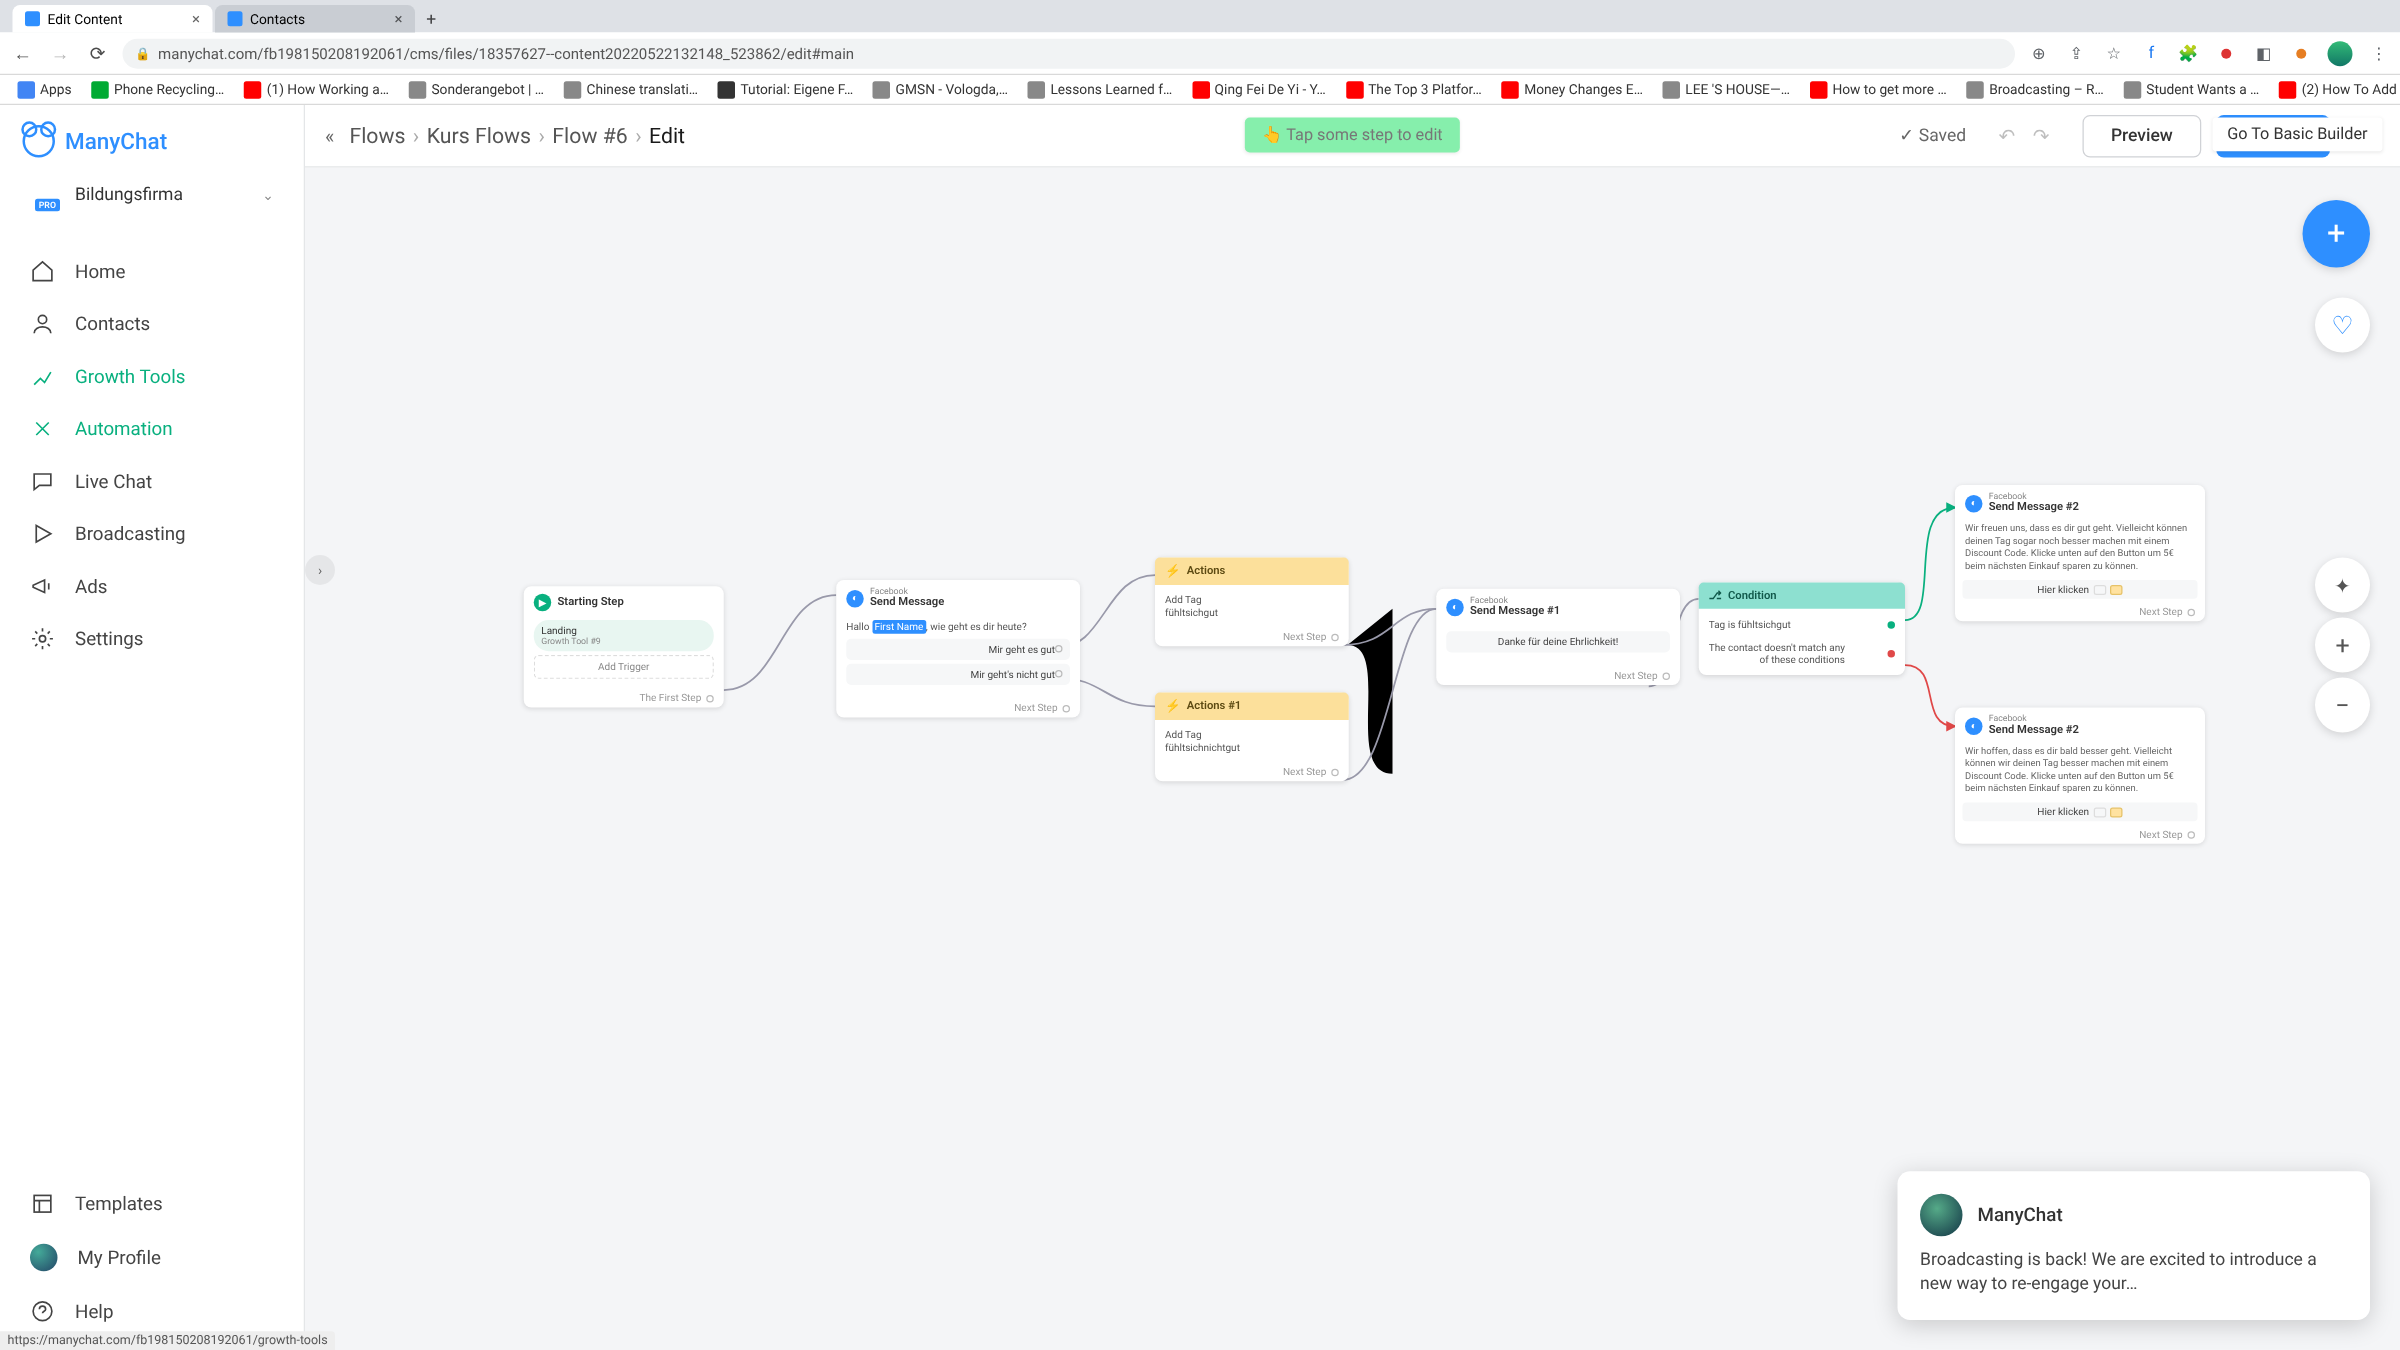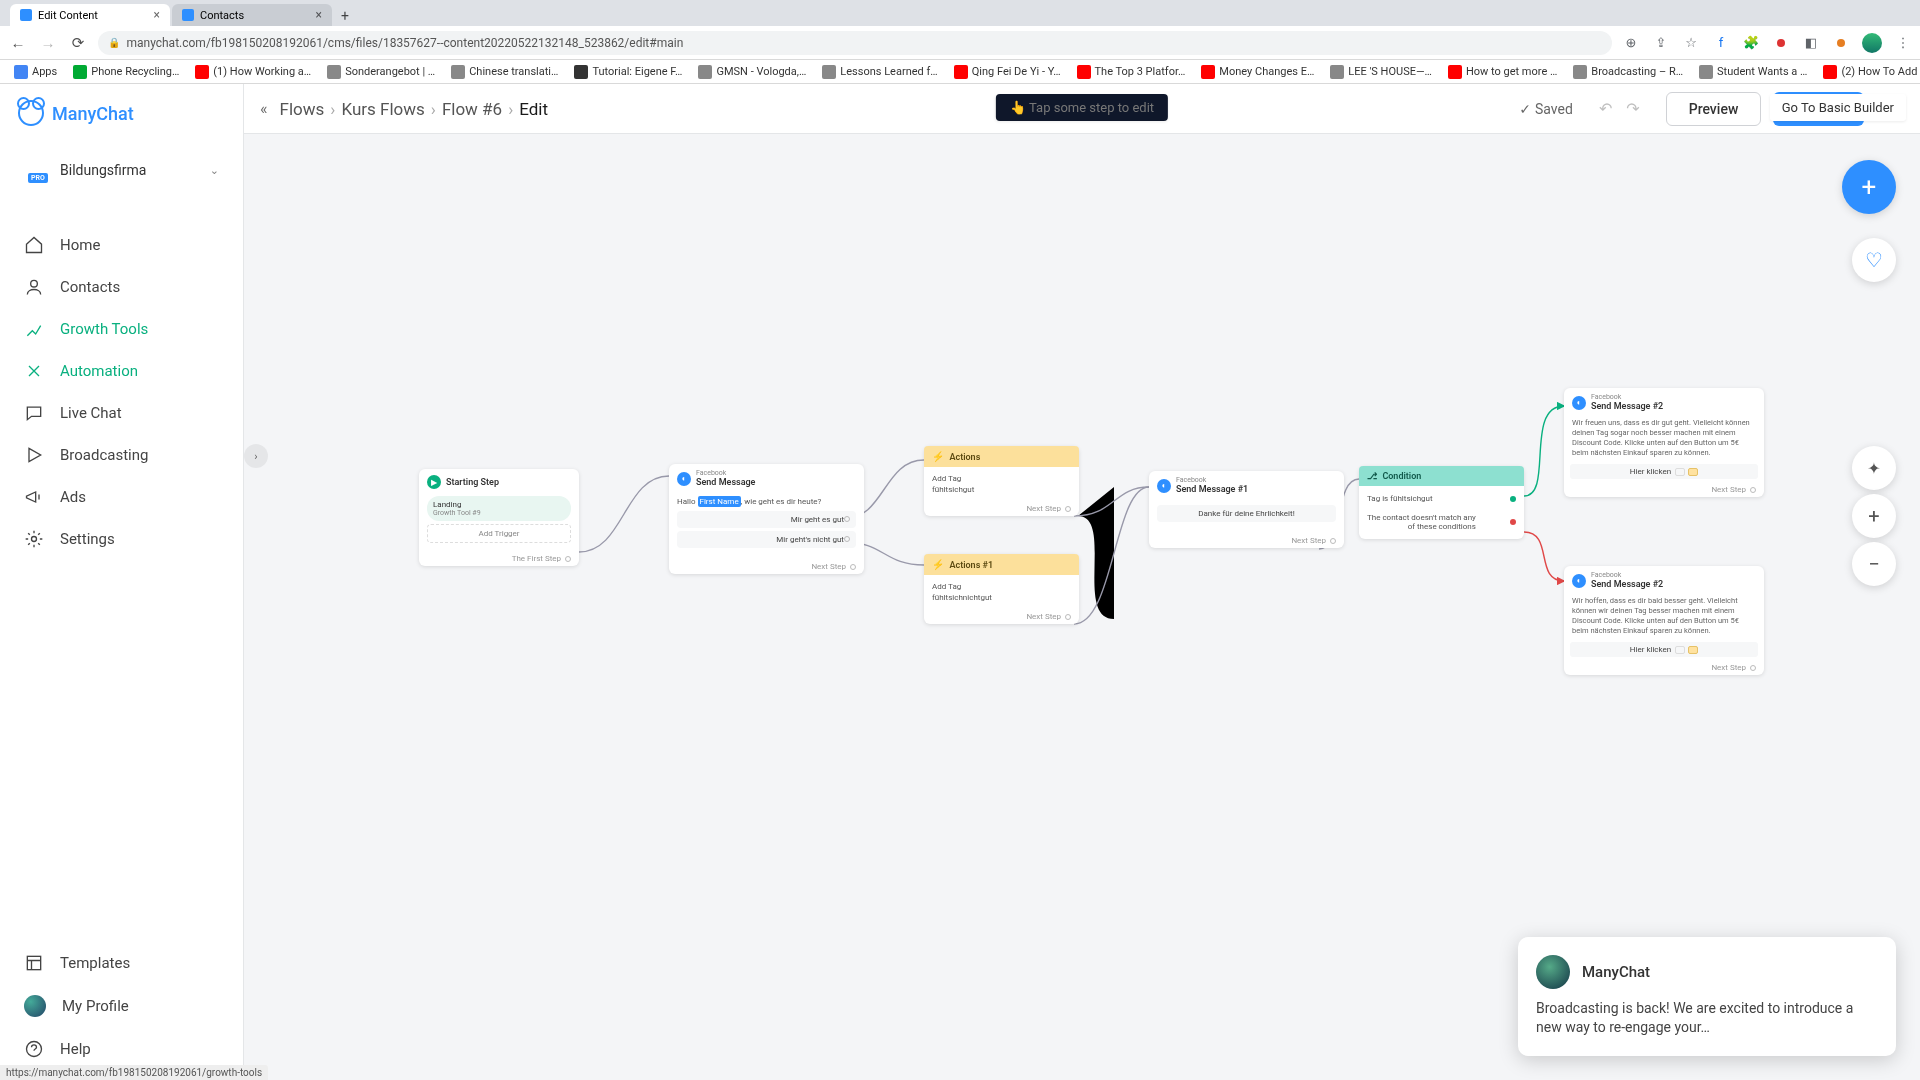--- a/index.html
+++ b/index.html
@@ -29,21 +29,21 @@
 
 
 .app { position: absolute; left: 0; top: 84px; right: 0; bottom: 0; display: flex; }
 .sidebar { width: 244px; background: #fff; border-right: 1px solid #e4e6e8; display: flex; flex-direction: column; }
 .logo-row { display: flex; align-items: center; gap: 8px; padding: 16px 18px 10px; }
 .logo { width: 26px; height: 26px; border: 2px solid #2e8fff; border-radius: 50%; position: relative; }
 .logo::before, .logo::after { content: ""; position: absolute; width: 9px; height: 9px; border: 2px solid #2e8fff; border-radius: 50%; top: -5px; }
 .logo::before { left: -3px; } .logo::after { right: -3px; }
 .brand { font-size: 18px; font-weight: 500; color: #2e8fff; }
 
-.workspace { margin: 16px 14px; padding: 8px 10px; display: flex; align-items: center; gap: 8px; border-radius: 6px; }
+.workspace { margin: 2px 14px; padding: 8px 10px; display: flex; align-items: center; gap: 8px; border-radius: 6px; }
 .ws-icon { width: 28px; height: 20px; position: relative; }
 .ws-pro { position: absolute; bottom: -3px; left: 4px; background: #2e8fff; color: #fff; font-size: 7px; padding: 1px 3px; border-radius: 2px; font-weight: 600; }
 .ws-name { font-size: 14px; color: #333; }
 .ws-chevron { margin-left: auto; opacity: .5; font-size: 11px; }
 
 .nav-list { padding: 20px 0; }
 .nav-item { display: flex; align-items: center; gap: 16px; padding: 11px 24px; font-size: 15px; color: #444; cursor: pointer; }
 .nav-item.active, .nav-item.hover { color: #09b07f; }
 .nav-icon { width: 20px; height: 20px; display: flex; align-items: center; justify-content: center; }
 .nav-icon svg { width: 20px; height: 20px; stroke: currentColor; fill: none; stroke-width: 1.6; }
@@ -61,21 +61,21 @@
 .crumb { color: #555; }
 .crumb.active { color: #1a1a1a; }
 .crumb-sep { color: #aaa; }
 .saved { margin-left: auto; color: #666; font-size: 14px; display: flex; gap: 4px; align-items: center; }
 .undo-redo { display: flex; gap: 14px; margin: 0 14px; opacity: .25; font-size: 16px; }
 .btn { height: 34px; padding: 0 22px; border-radius: 6px; font-size: 14px; font-weight: 500; display: flex; align-items: center; cursor: pointer; }
 .btn-outline { background: #fff; border: 1px solid #d0d2d6; color: #333; }
 .btn-primary { background: #2e8fff; color: #fff; }
 .kebab { padding: 0 6px; font-size: 16px; opacity: .6; cursor: pointer; }
 
-.hint-bar { position: absolute; top: 10px; left: 50%; transform: translateX(-50%); background: #0f172a; padding: 6px 14px; border-radius: 4px; font-size: 13px; color: #777; box-shadow: 0 1px 3px rgba(0,0,0,.08); }
+.hint-bar { position: absolute; top: 10px; left: 50%; transform: translateX(-50%); background: #86efac; padding: 6px 14px; border-radius: 4px; font-size: 13px; color: #777; box-shadow: 0 1px 3px rgba(0,0,0,.08); }
 .basic-btn { position: absolute; top: 10px; right: 14px; background: #fff; padding: 6px 12px; font-size: 13px; color: #333; box-shadow: 0 1px 3px rgba(0,0,0,.08); cursor: pointer; border-radius: 3px; }
 
 
 .canvas { position: absolute; inset: 50px 0 0 0; }
 .canvas svg.connectors { position: absolute; inset: 0; width: 100%; height: 100%; pointer-events: none; }
 
 .node { position: absolute; background: #fff; border-radius: 6px; box-shadow: 0 1px 4px rgba(0,0,0,.12); font-size: 9px; }
 .node-hdr { display: flex; align-items: center; gap: 5px; padding: 6px 8px 3px; }
 .node-icon { width: 14px; height: 14px; border-radius: 50%; display: flex; align-items: center; justify-content: center; color: #fff; font-size: 8px; }
 .node-icon.green { background: #09b07f; }

